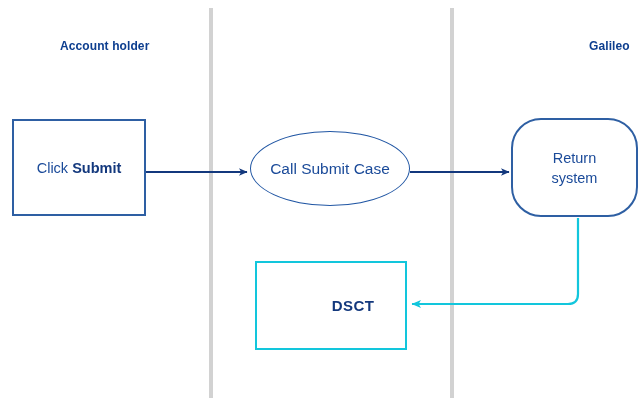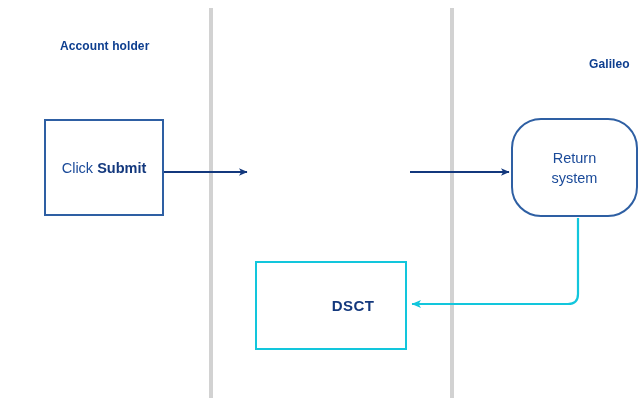--- a/index.html
+++ b/index.html
@@ -104,45 +104,48 @@
 </style>
 </head>
 <body>
 
 <div id="canvas">
 
   <div class="lane-divider" style="left:209px; top:8px; height:390px;"></div>
   <div class="lane-divider" style="left:450px; top:8px; height:390px;"></div>
 
   <div class="lane-title" style="left:12px; top:39px;">Account holder</div>
-  <div class="lane-title" style="left:541px; top:57px;">Galileo</div>
+  <div class="lane-title" style="left:541px; top:39px;">Galileo</div>
 
   <svg class="overlay">
     <defs>
       <marker id="arrow-blue" markerWidth="9" markerHeight="9" refX="8" refY="4.5" orient="auto" markerUnits="userSpaceOnUse">
         <path d="M0,0.7 L8.6,4.5 L0,8.3 L2.2,4.5 Z" fill="#13387d"></path>
       </marker>
       <marker id="arrow-cyan" markerWidth="10" markerHeight="10" refX="9" refY="5" orient="auto" markerUnits="userSpaceOnUse">
         <path d="M0,1 L9.4,5 L0,9 L2.4,5 Z" fill="#12c6dc"></path>
       </marker>
     </defs>
 
     <line x1="146" y1="172" x2="247" y2="172" stroke="#13387d" stroke-width="2" marker-end="url(#arrow-blue)"></line>
 
     <line x1="410" y1="172" x2="509" y2="172" stroke="#13387d" stroke-width="2" marker-end="url(#arrow-blue)"></line>
 
     <path d="M578,218 L578,294 Q578,304 568,304 L412,304" fill="none" stroke="#12c6dc" stroke-width="2.2" marker-end="url(#arrow-cyan)"></path>
   </svg>
 
-  <div class="node-box" style="left:12px; top:119px; width:120px; height:97px;margin-left:32px;">
+  <div class="node-box" style="left:12px; top:119px; width:134px; height:97px;">
     <span class="label-regular">
       <span>Click </span><span class="label-bold">Submit</span>
     </span>
   </div>
 
+  <div class="node-ellipse" style="left:250px; top:131px; width:160px; height:75px;">
+    <span class="label-ellipse">Call Submit Case</span>
+  </div>
 
   <div class="node-box" style="left:511px; top:118px; width:127px; height:99px;border-radius:30px;">
     <span class="label-stack">
       <span>Return</span><br>
       <span>system</span>
     </span>
   </div>
 
   <div class="node-box event" style="left:255px; top:261px; width:152px; height:89px;">
     <div>

